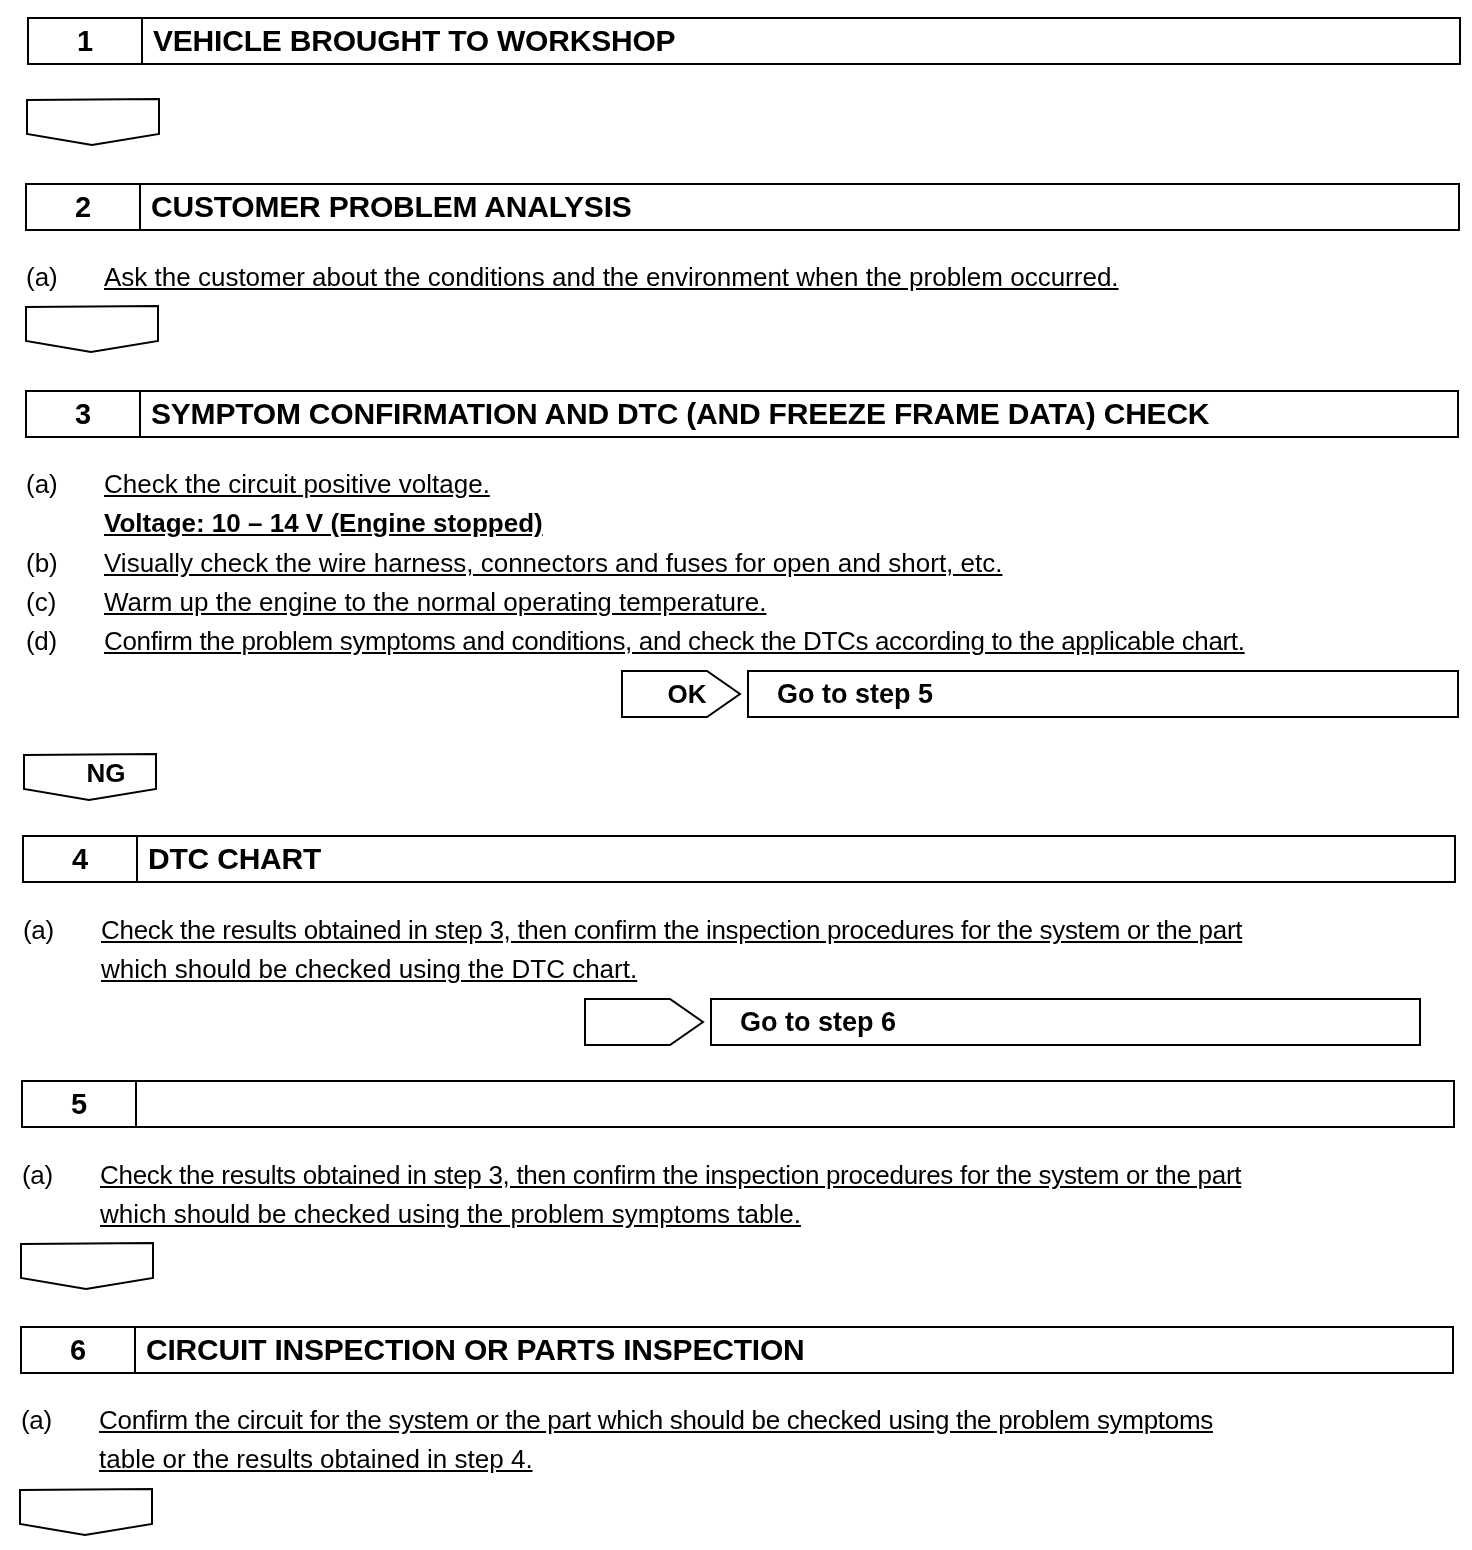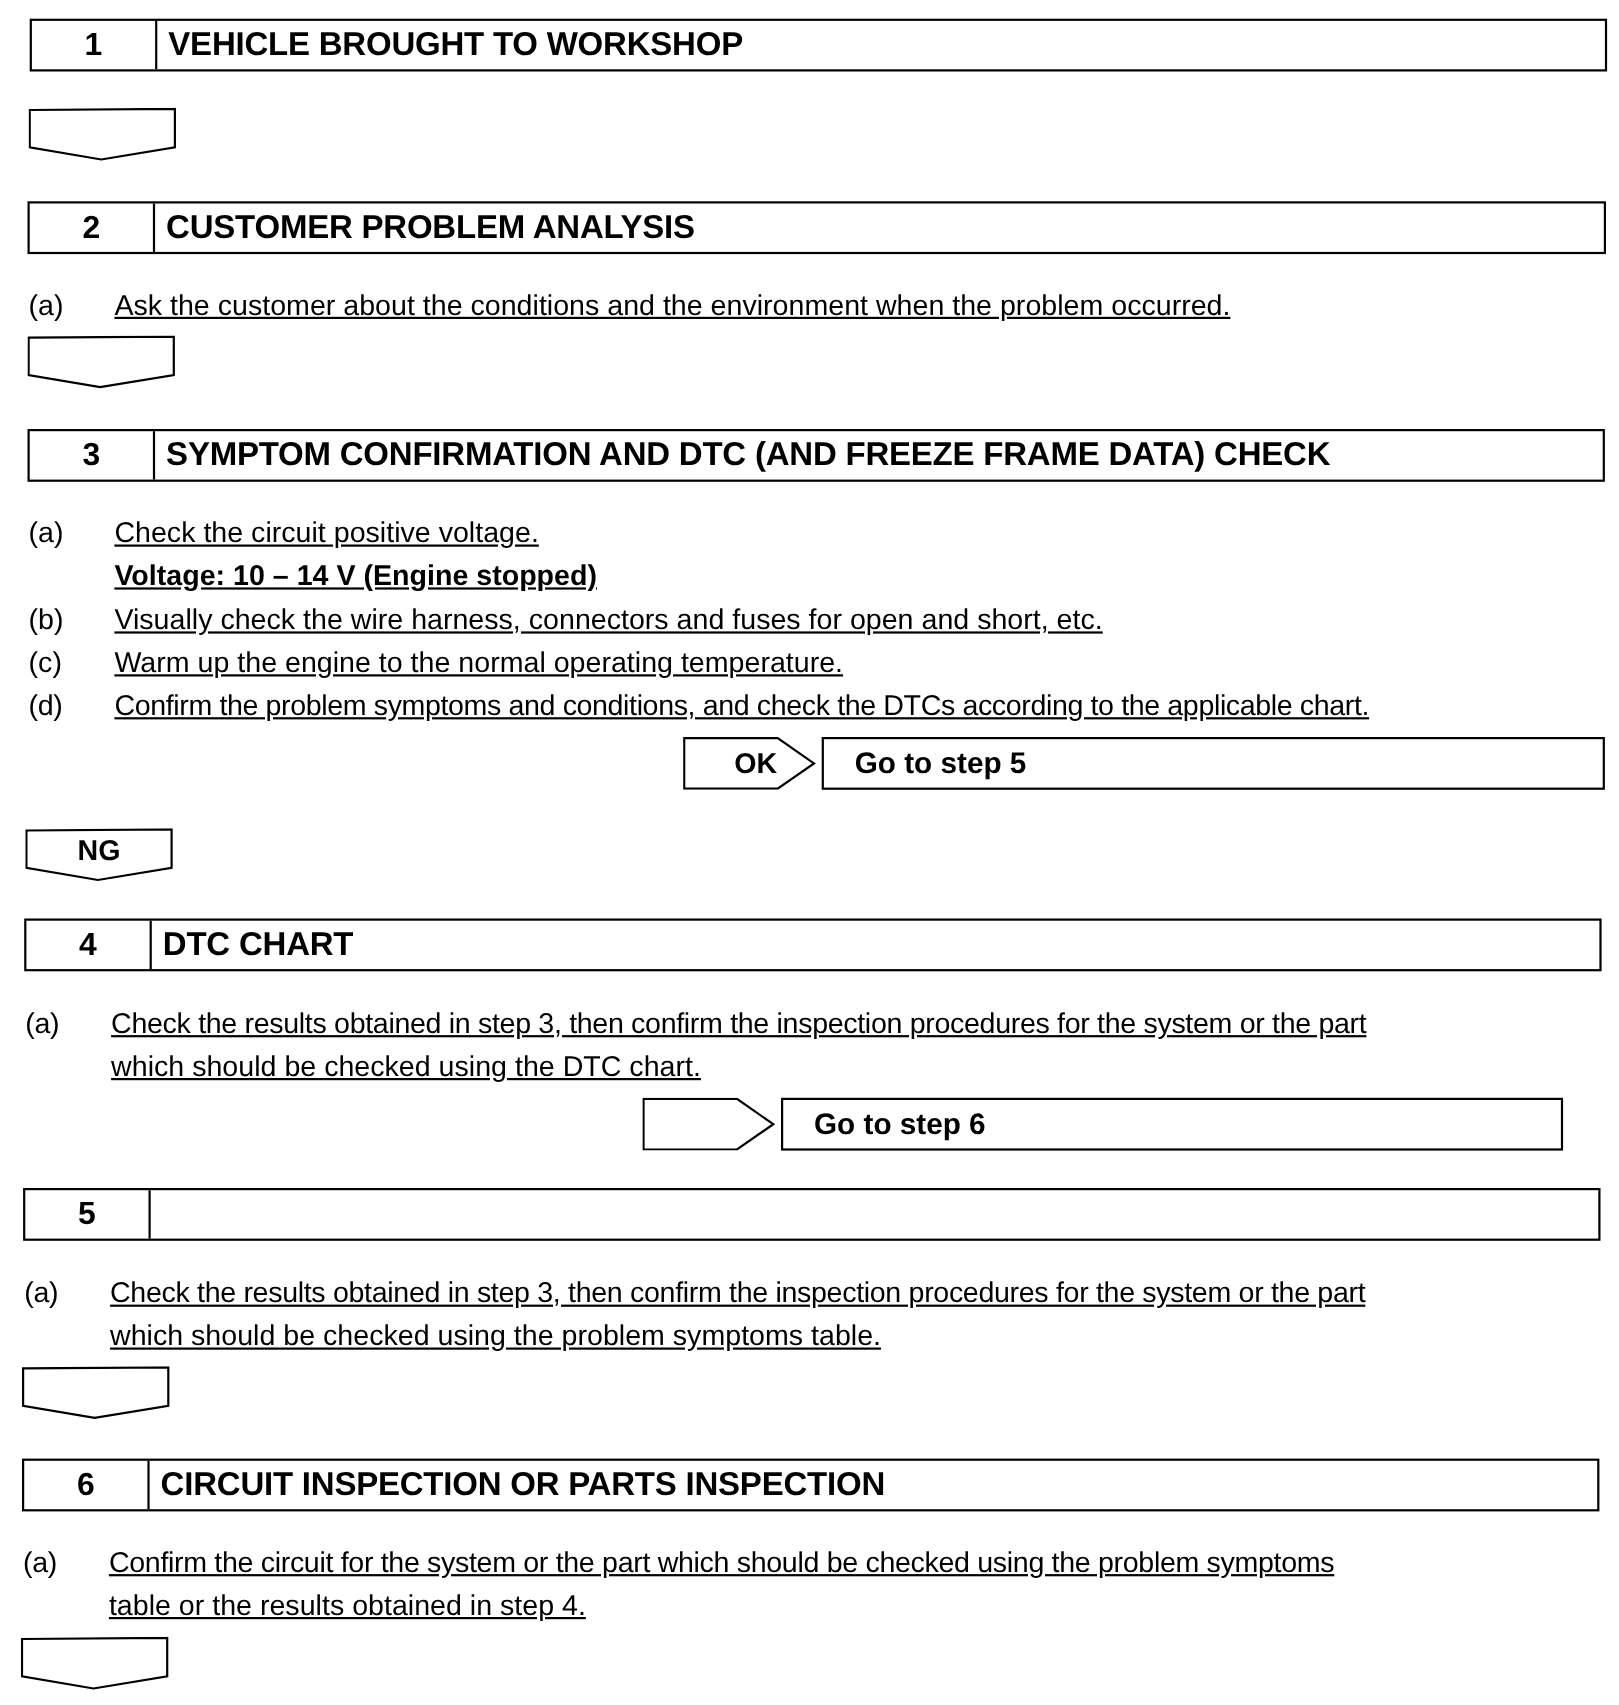--- a/index.html
+++ b/index.html
@@ -17,21 +17,21 @@
     font-weight: bold; font-size: 29px;
   }
   .step-title {
     flex: 1; display: flex; align-items: center; padding-left: 10px;
     font-weight: bold; font-size: 30px; letter-spacing: -0.2px; white-space: nowrap;
   }
   .down-arrow { position: absolute; width: 138px; height: 50px; }
   .down-arrow svg { position: absolute; left: 0; top: 0; }
   .down-arrow .arrow-label {
     position: absolute; left: 0; top: 5px; width: 134px; text-align: center;
-    font-weight: bold; font-size: 26px;
+    font-weight: bold; font-size: 26px; padding-left: 16px;
   }
   .para { position: absolute; font-size: 26px; line-height: 39px; white-space: nowrap; }
   .para .lbl { position: absolute; left: 0; top: 0; }
   .para .txt { position: absolute; left: 78px; top: 0; text-decoration: underline; }
   .para .bold { font-weight: bold; }
   .branch { position: absolute; height: 48px; }
   .branch .side { position: absolute; left: 0; top: 0; width: 122px; height: 48px; }
   .branch .side-label {
     position: absolute; left: 0; top: 0; width: 108px; height: 48px; line-height: 48px;
     text-align: center; font-weight: bold; font-size: 26px; margin-left: 12px;

